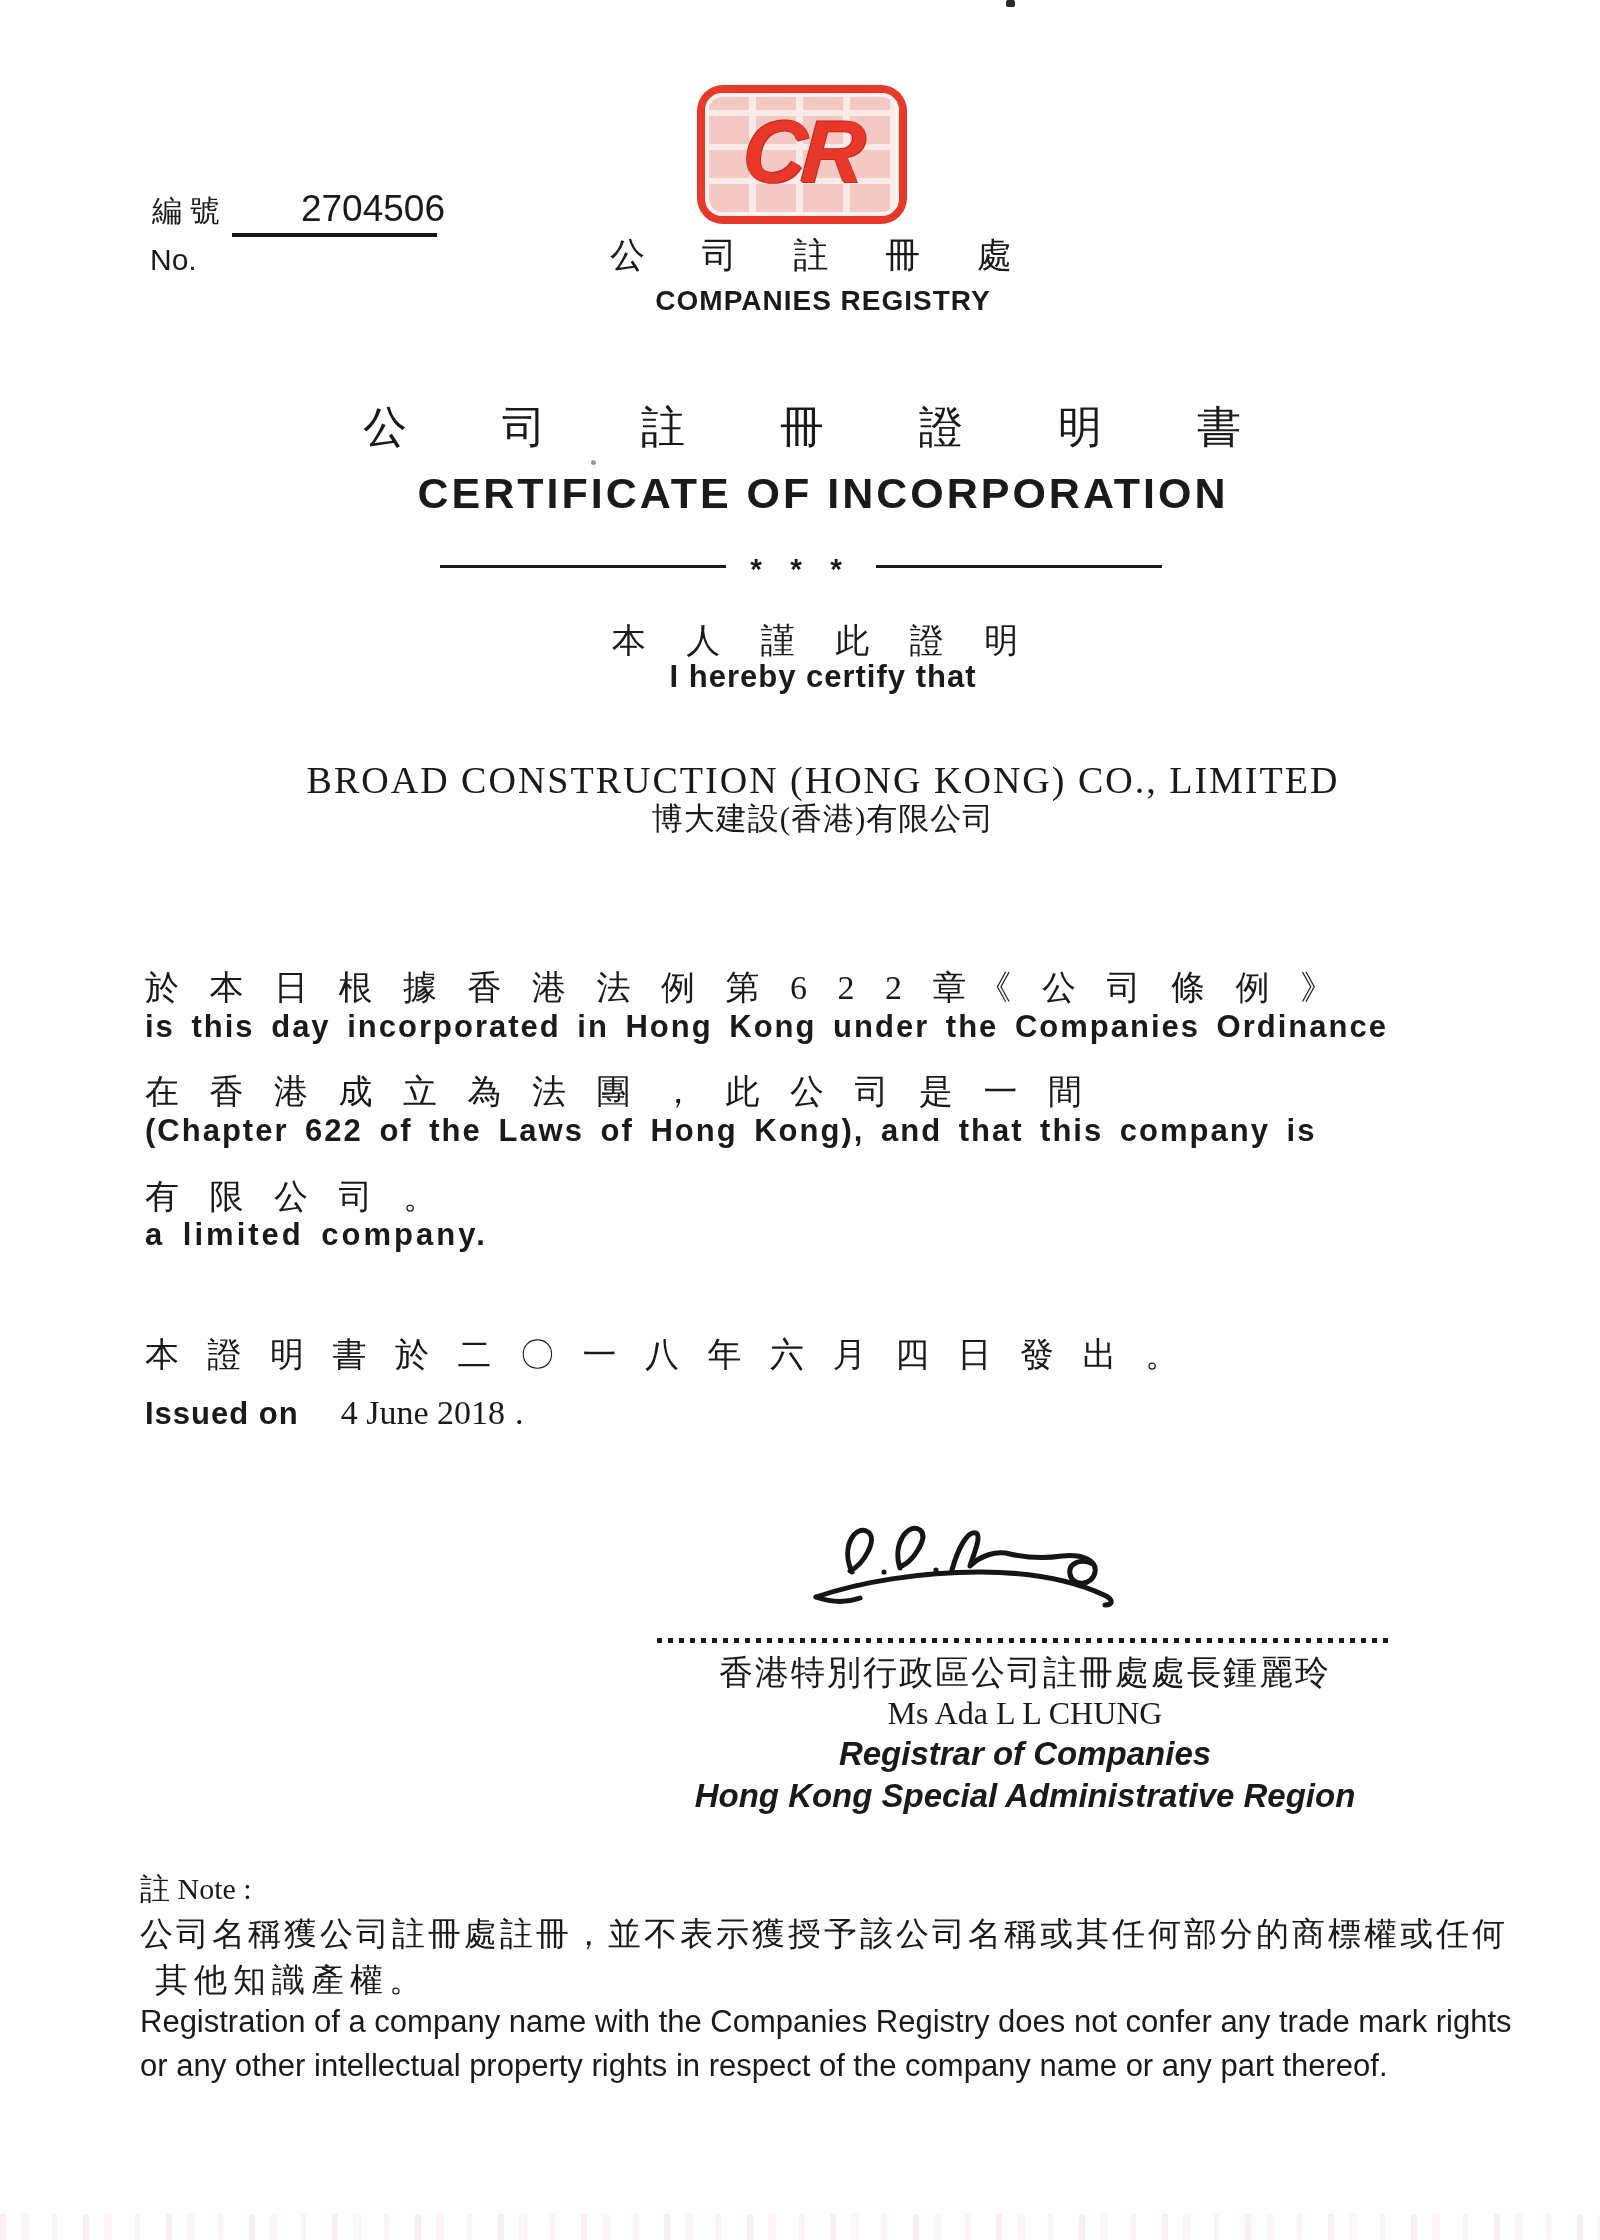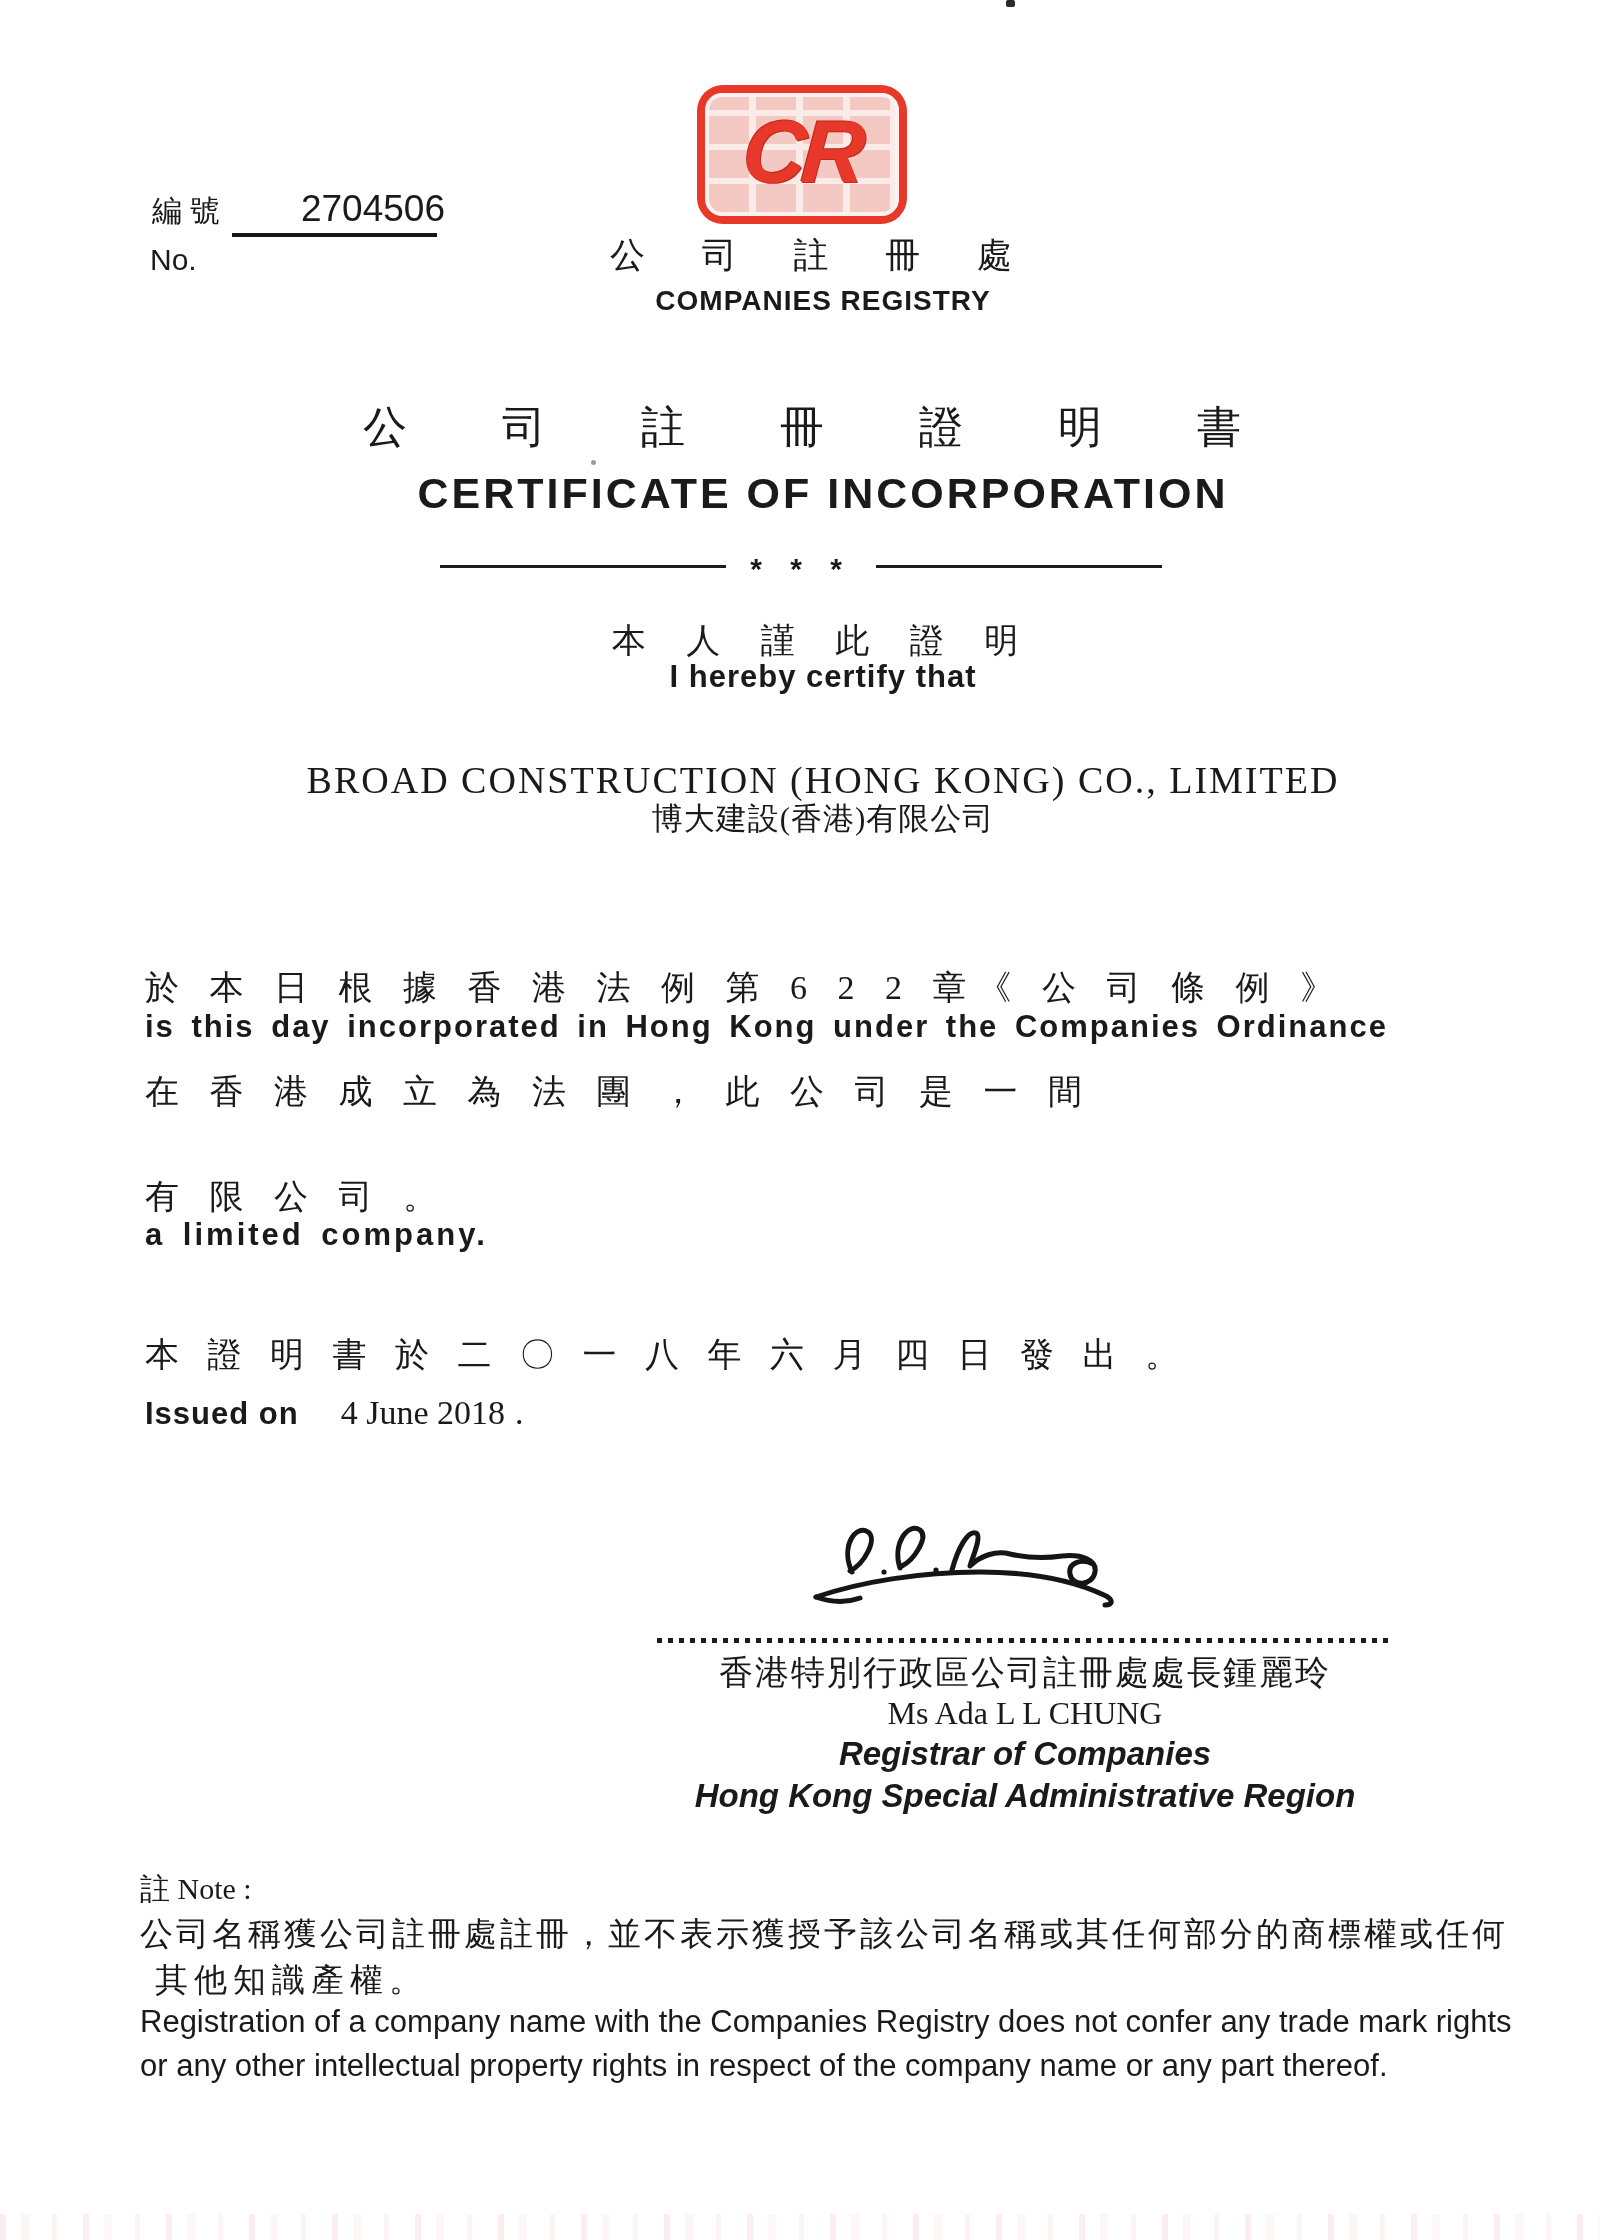--- a/index.html
+++ b/index.html
@@ -131,20 +131,21 @@
 
   <div class="abs ctr certify-zh">本 人 謹 此 證 明</div>
   <div class="abs ctr company-en">BROAD CONSTRUCTION (HONG KONG) CO., LIMITED</div>
 
   <div class="abs ctr certify-en">I hereby certify that</div>
   <div class="abs ctr company-zh">博大建設(香港)有限公司</div>
 
   <div class="abs zh-line b1zh">於 本 日 根 據 香 港 法 例 第 6 2 2 章《 公 司 條 例 》</div>
   <div class="abs en-line b1en">is this day incorporated in Hong Kong under the Companies Ordinance</div>
   <div class="abs zh-line b2zh">在 香 港 成 立 為 法 團 ， 此 公 司 是 一 間</div>
+  <div class="abs en-line b2en">(Chapter 622 of the Laws of Hong Kong), and that this company is</div>
   <div class="abs zh-line b3zh">有 限 公 司 。</div>
   <div class="abs en-line b3en">a limited company.</div>
 
   <div class="abs datezh">本 證 明 書 於 二 〇 一 八 年 六 月 四 日 發 出 。</div>
   <div class="abs issued">
     <span class="lbl">Issued on</span><span class="dt">4 June 2018</span><span class="pd">.</span>
   </div>
 
   <svg class="sig" viewBox="0 0 340 115">
     <g fill="none" stroke="#151515" stroke-width="5" stroke-linecap="round" stroke-linejoin="round">

